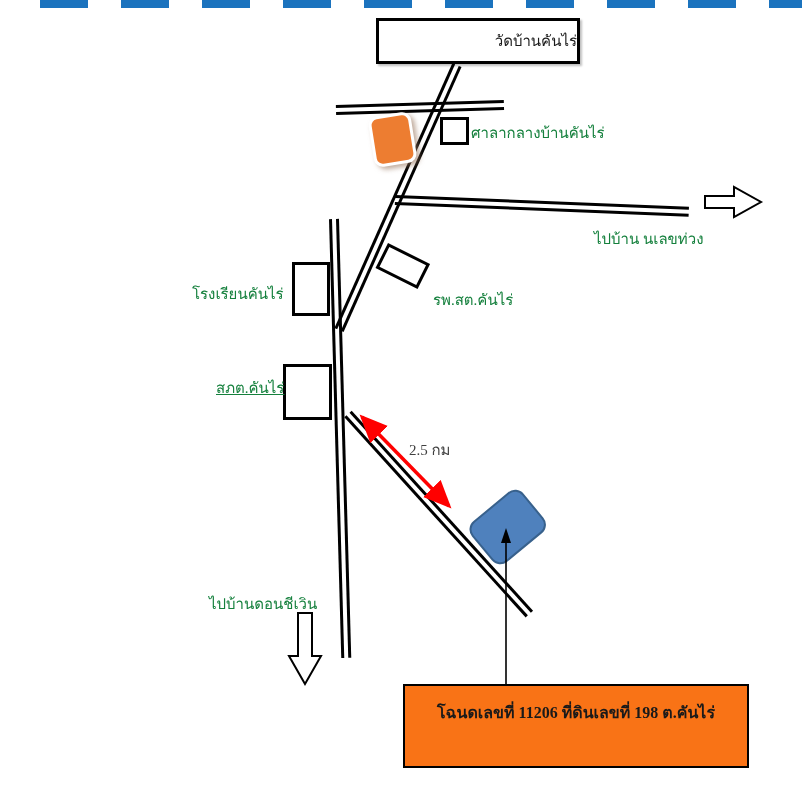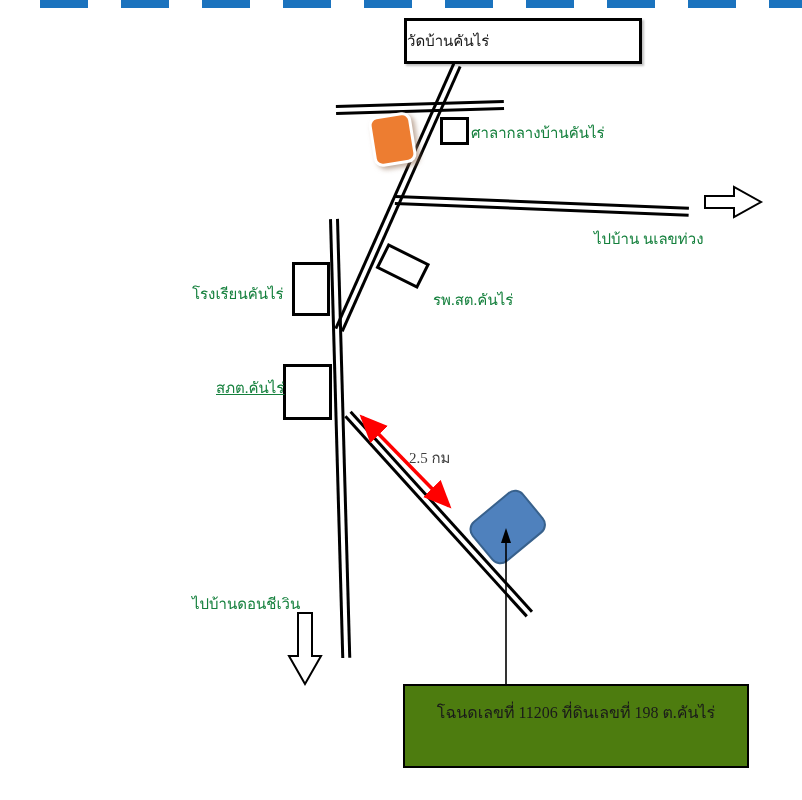--- a/index.html
+++ b/index.html
@@ -19,47 +19,47 @@
     transform-origin:0 5px;
   }
   
   .wbox{
     position:absolute;background:#fff;border:3px solid #000;box-sizing:border-box;
   }
   .label{
     position:absolute;font-size:15px;line-height:20px;white-space:nowrap;color:#15803d;
   }
   #temple-box{
-    left:404px;top:18px;width:238px;height:46px;
-    display:flex;align-items:center;justify-content:flex-start;
+    left:376px;top:18px;width:204px;height:46px;
+    display:flex;align-items:center;justify-content:flex-end;
     box-shadow:2px 2px 2px rgba(0,0,0,0.25);
     font-size:15px;
   }
   #orange-marker{
     position:absolute;left:371px;top:114px;width:43px;height:51px;
     background:#ED7D31;border:3px solid #ffffff;border-radius:9px;box-sizing:border-box;
     transform:rotate(-9deg);
     box-shadow:3px 3px 5px rgba(150,115,90,0.6);
   }
   #health-box{
     left:388px;top:243px;width:47px;height:28px;
     transform:rotate(26.5deg);transform-origin:0 0;
   }
   #land-plot{
     position:absolute;left:465px;top:528px;width:67px;height:53px;
     background:#4F81BD;border:2px solid #38618C;border-radius:11px;box-sizing:border-box;
     transform:rotate(-39.6deg);transform-origin:0 0;
   }
   #deed-box{
     position:absolute;left:403px;top:684px;width:346px;height:84px;
-    background:#4d7c0f;border:2px solid #000;box-sizing:border-box;
-    text-align:center;font-size:16px;padding-top:11px;
+    background:#f97316;border:2px solid #000;box-sizing:border-box;
+    text-align:center;font-size:16px;padding-top:11px;font-weight:bold;
   }
   #deed-box div{line-height:31px;}
-  #distance-label{color:#3f3f3f;font-size:15px;margin-top:8px;}
+  #distance-label{color:#3f3f3f;font-size:15px;}
   svg.overlay{position:absolute;left:0;top:0;pointer-events:none;}
 </style>
 </head>
 <body>
 
 <div id="canvas">
 
   <div class="dash-strip"></div>
 
   <div class="wbox" id="temple-box">
@@ -87,21 +87,21 @@
   <div id="deed-box">
     <div>โฉนดเลขที่ 11206 ที่ดินเลขที่ 198  ต.คันไร่</div>
   </div>
 
   <div class="label" style="left:471px;top:123px;">ศาลากลางบ้านคันไร่</div>
   <div class="label" style="left:594px;top:229px;">ไปบ้าน นเลขท่วง</div>
   <div class="label" style="left:192px;top:284px;">โรงเรียนคันไร่</div>
   <div class="label" style="left:433px;top:266px;margin-top:24px;">รพ.สต.คันไร่</div>
   <div class="label" style="left:216px;top:378px;text-decoration:underline;">สภต.คันไร่</div>
   <div class="label" id="distance-label" style="left:409px;top:440px;">2.5 กม</div>
-  <div class="label" style="left:192px;top:594px;">ไปบ้านดอนชีเวิน</div>
+  <div class="label" style="left:209px;top:594px;">ไปบ้านดอนชีเวิน</div>
 
   <svg class="overlay" width="802" height="800" viewBox="0 0 802 800">
     <defs>
       <marker id="red-head" markerWidth="9" markerHeight="8" refX="7" refY="3.5" orient="auto-start-reverse" markerUnits="strokeWidth">
         <path d="M0,0 L8,3.5 L0,7 Z" fill="#FF0000"></path>
       </marker>
       <marker id="black-head" markerWidth="10" markerHeight="12" refX="3" refY="9" orient="auto" markerUnits="userSpaceOnUse">
         <path d="M0,10 L3,0 L6,10 Z" fill="#000000" transform="rotate(0)"></path>
       </marker>
     </defs>

